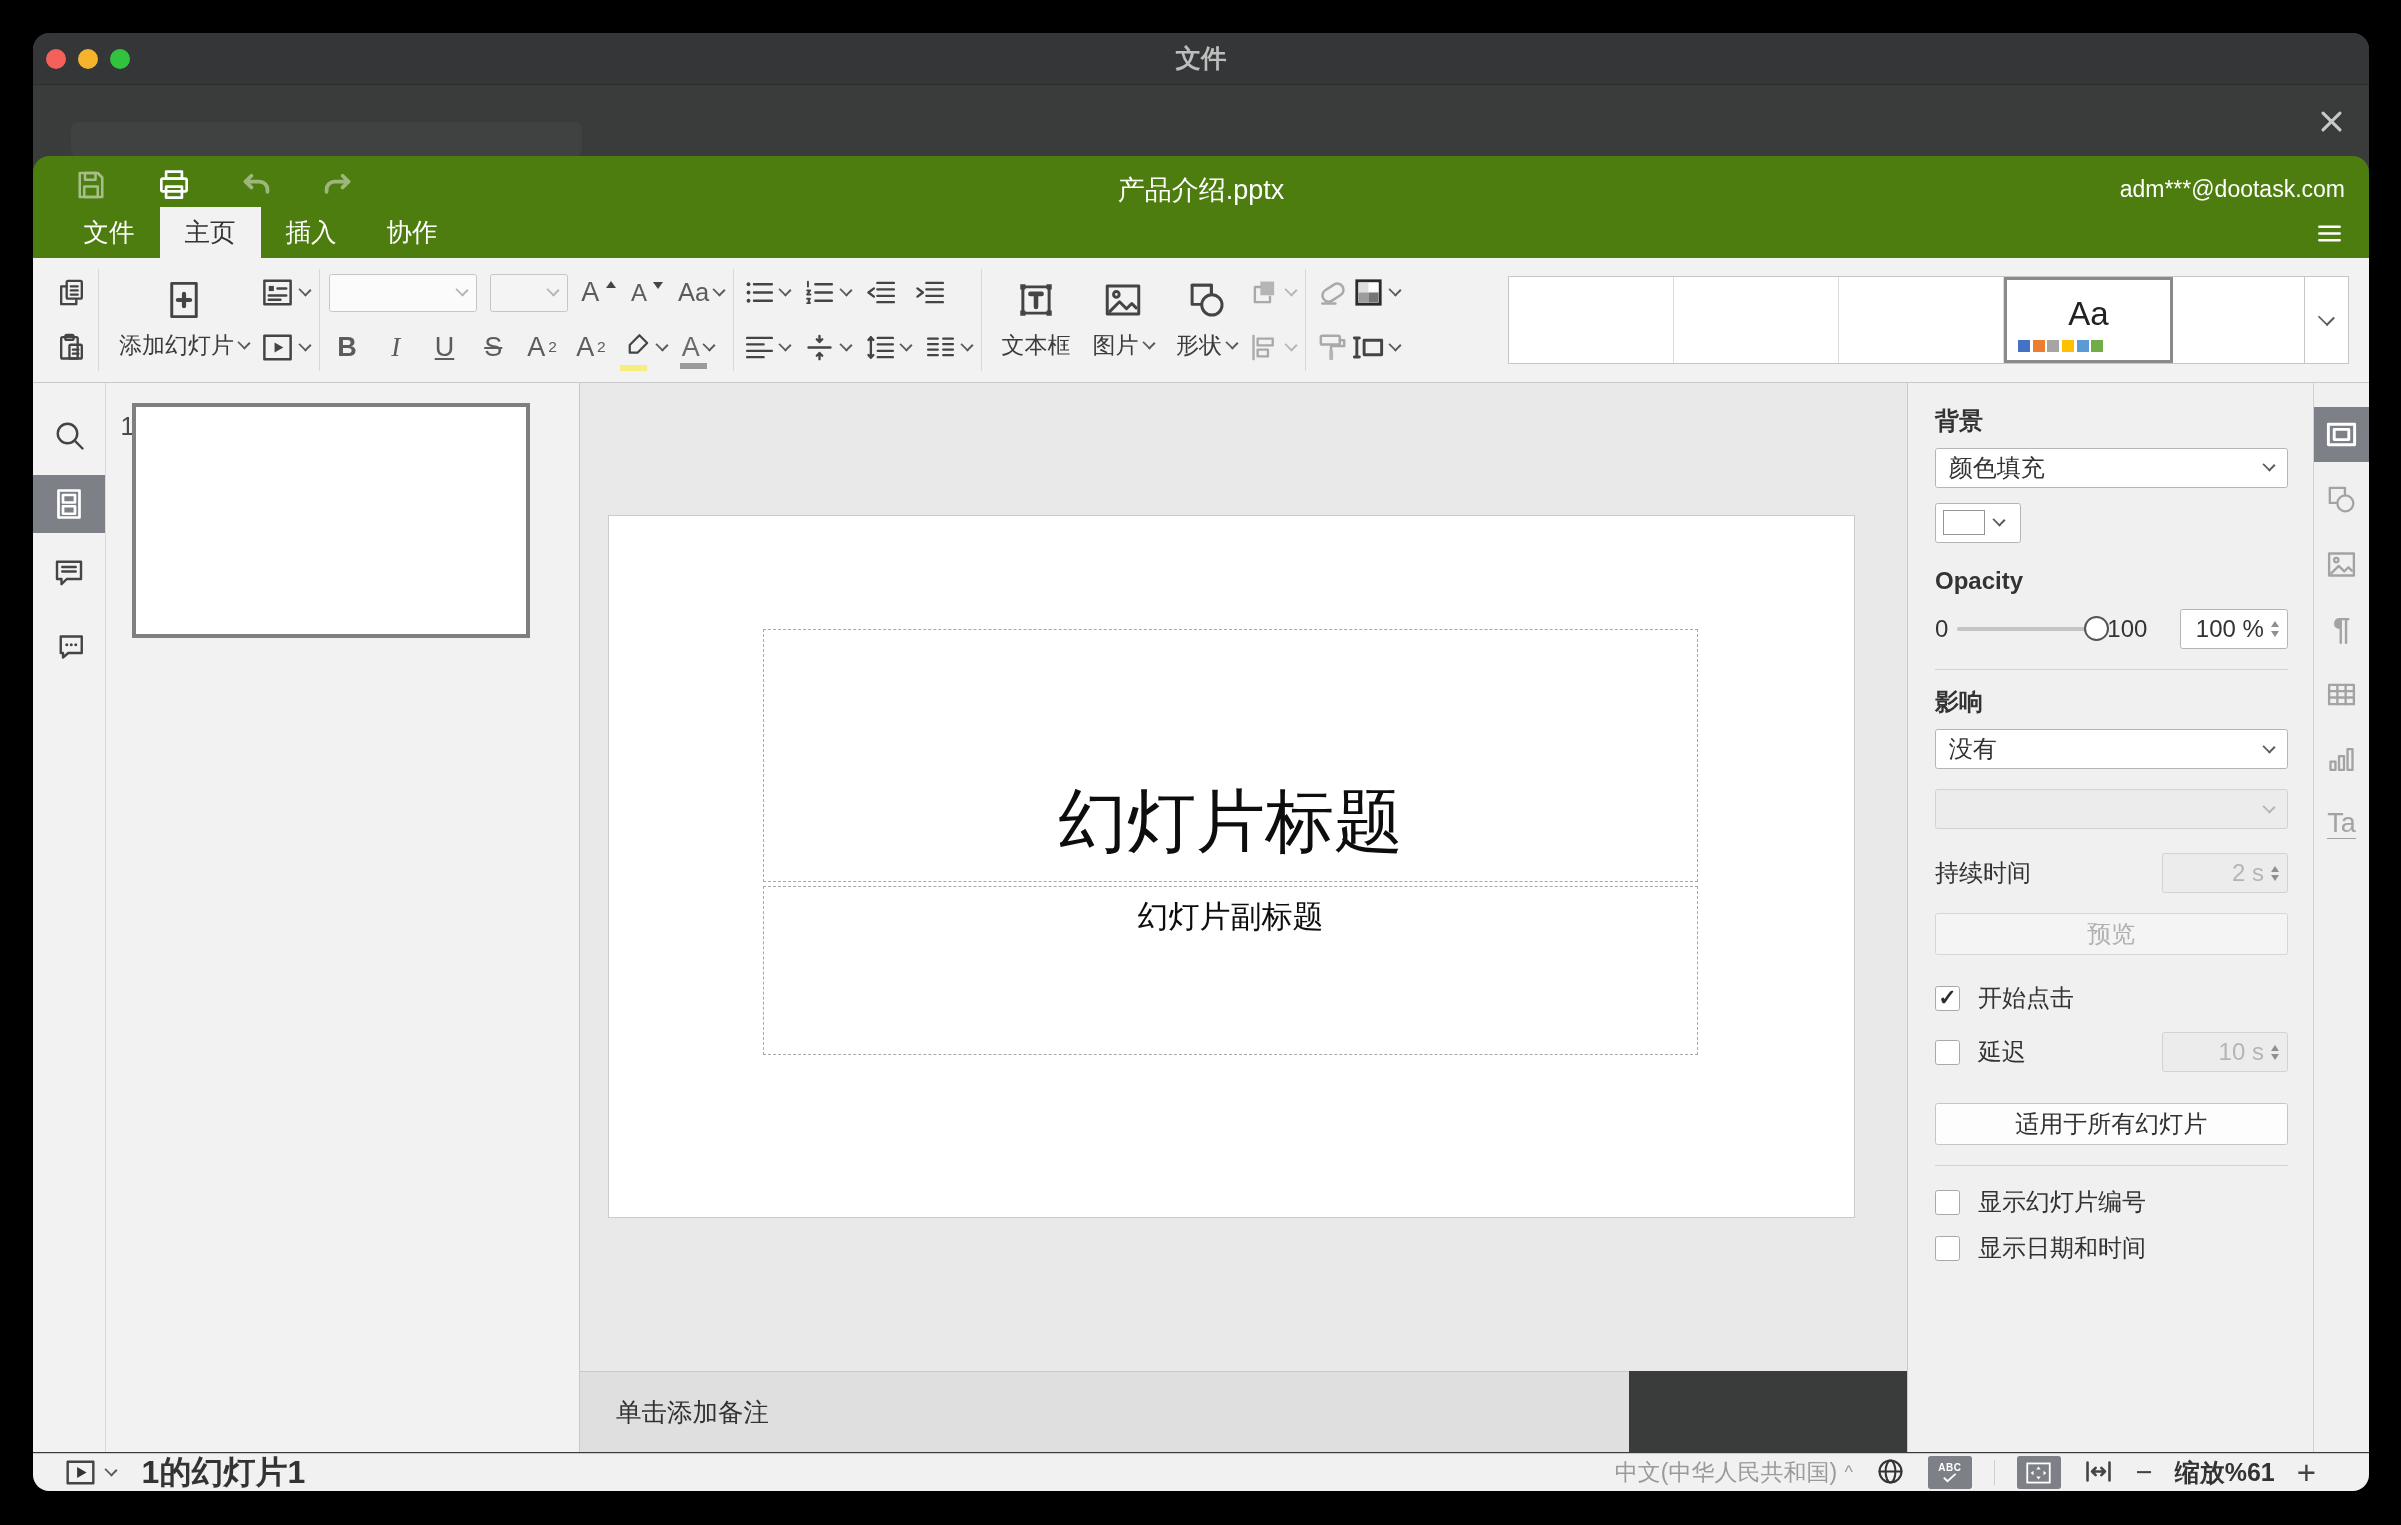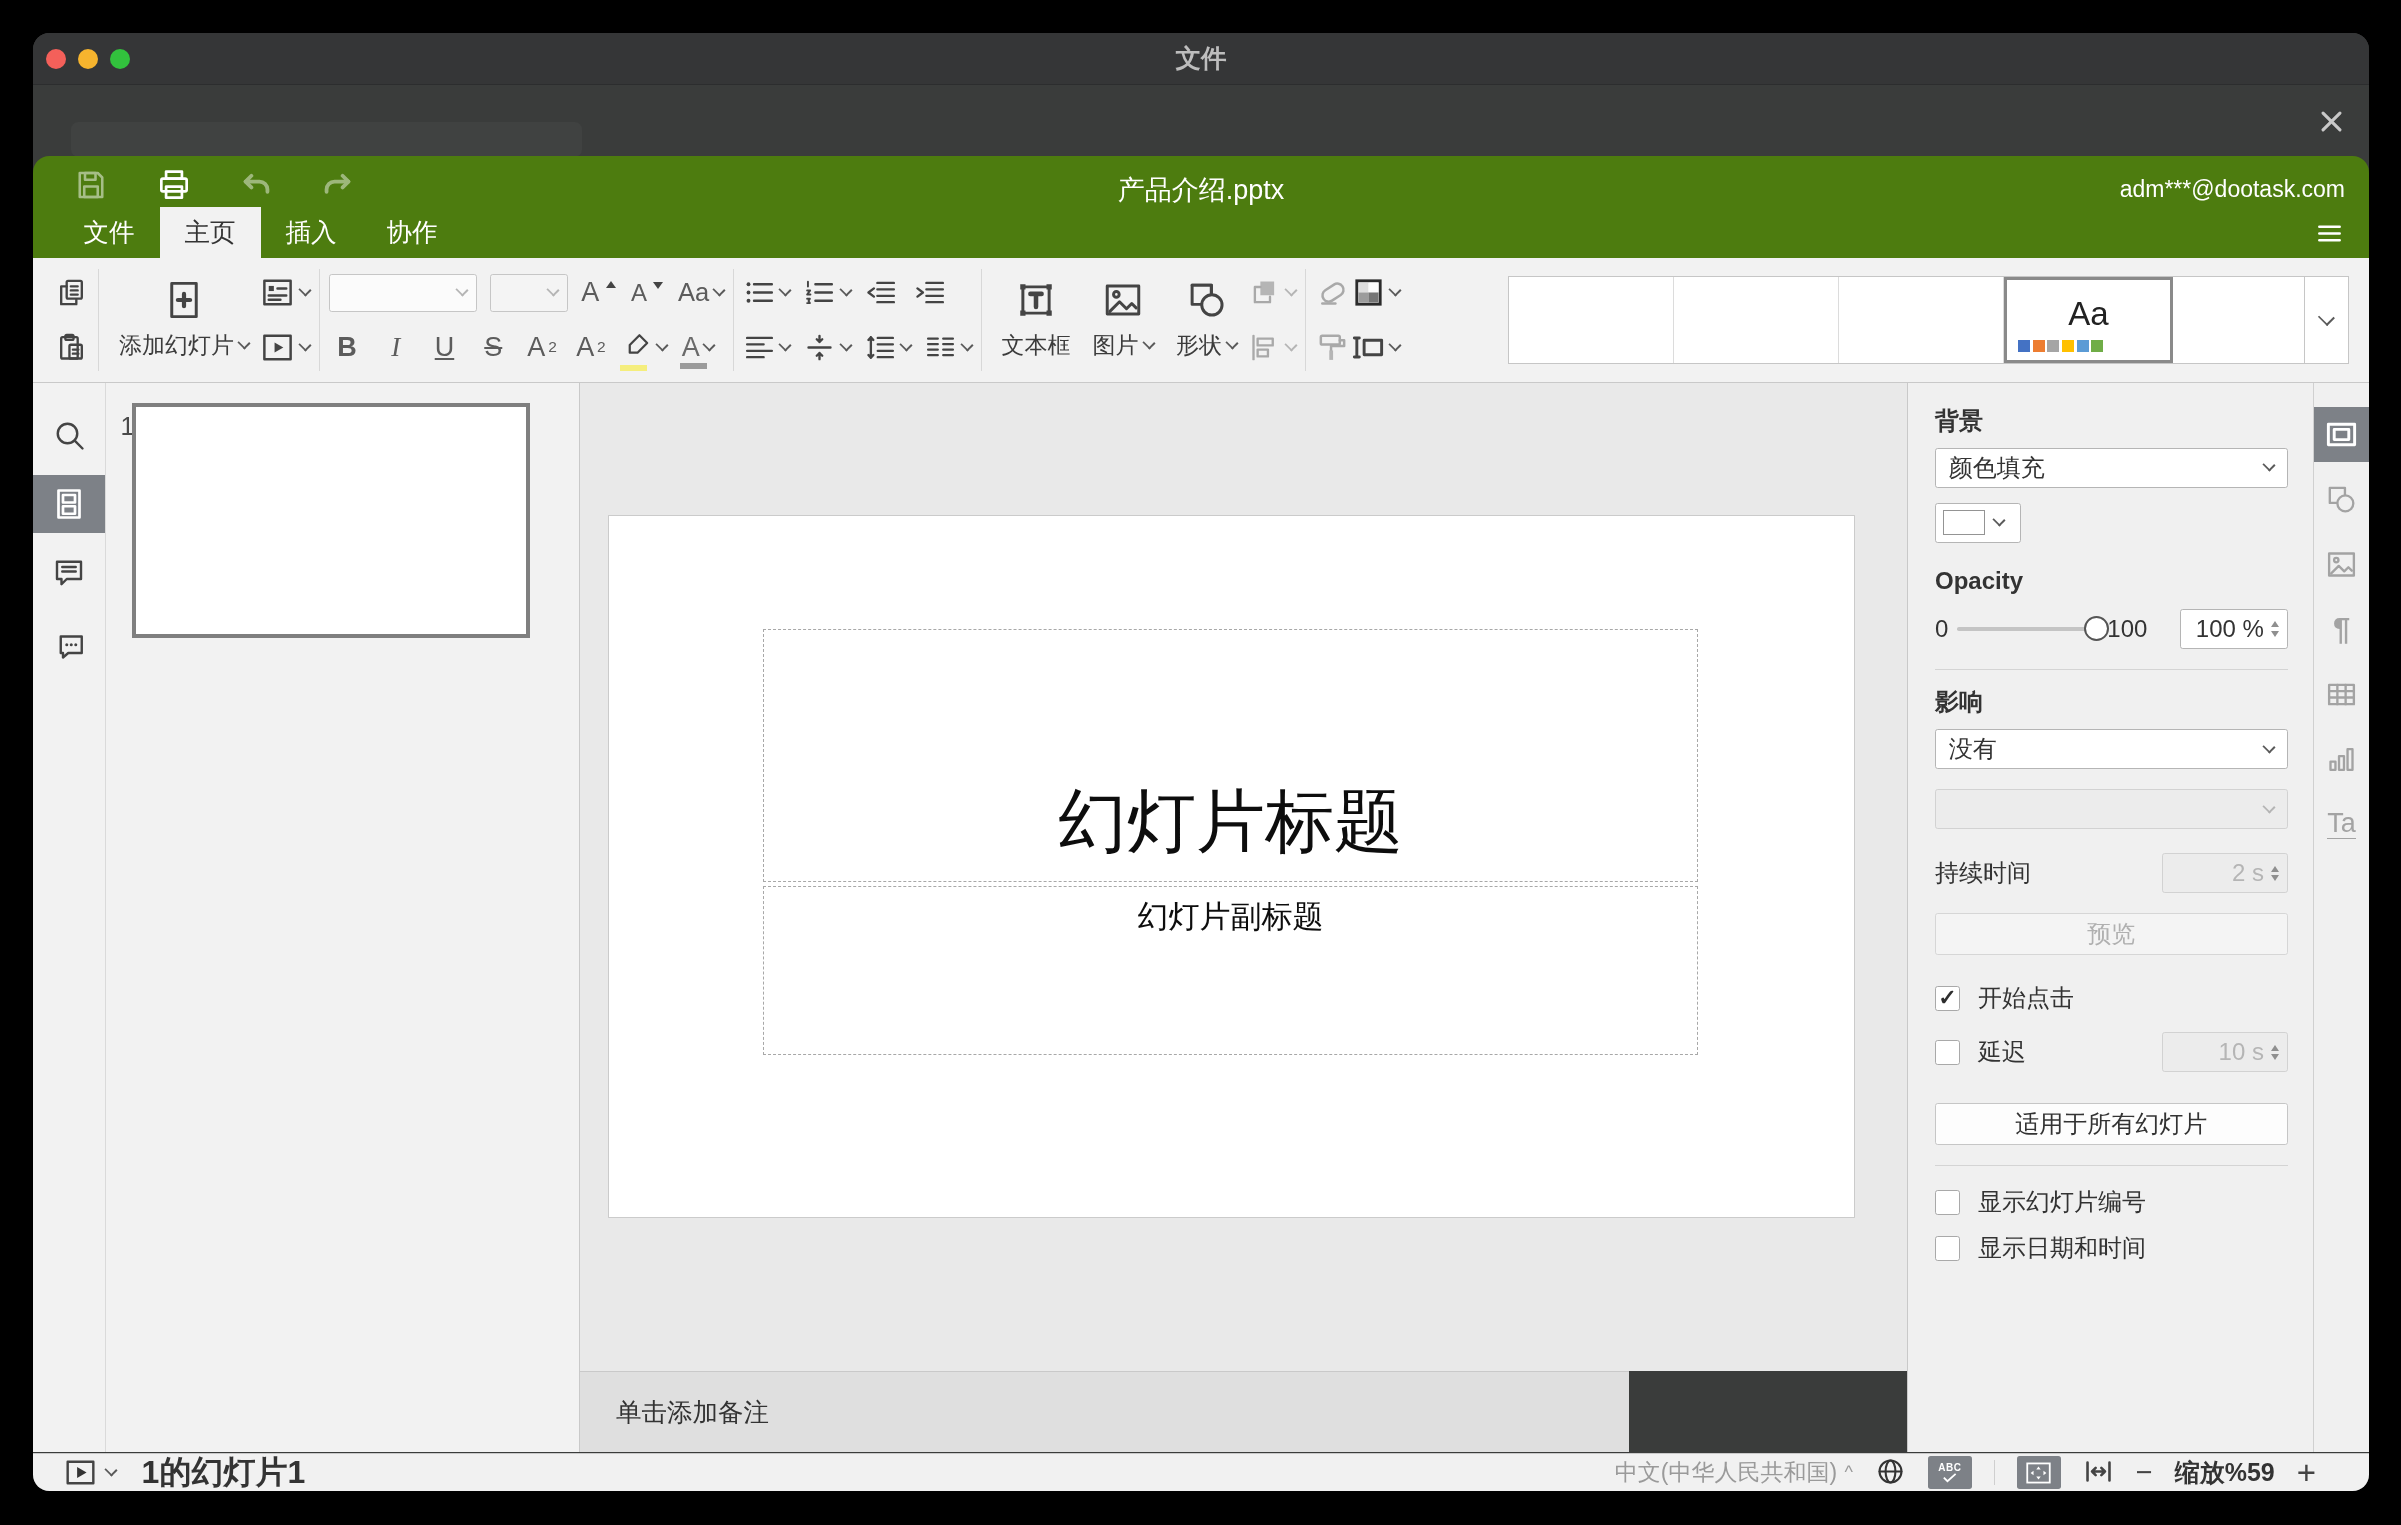--- a/index.html
+++ b/index.html
@@ -683,19 +683,19 @@
             <rect x="2" y="1.5" width="20" height="17" fill="none" stroke="#fff" stroke-width="1.6"></rect>
             <path d="M12 4.2l-2 2.6h4zM12 15.8l-2-2.6h4zM5 10l2.6-2v4zM19 10l-2.6-2v4z" fill="#fff"></path>
           </svg>
       </span>
       <span>
         <svg class="i" width="31" height="31" viewBox="0 0 24 24" style="stroke-width:2;stroke:#444">
             <path d="M3.5 5v14M20.5 5v14M7 12h10M9.8 9.2L7 12l2.8 2.8M14.2 9.2L17 12l-2.8 2.8"></path>
           </svg>
       </span>
       <span class="sb-pm">−</span>
-      <span class="sb-zoom">缩放%59</span>
+      <span class="sb-zoom">缩放%61</span>
       <span class="sb-pm" style="font-size:33px">+</span>
     </div>
   </div>
 
 </div>
 
 
 </body></html>

